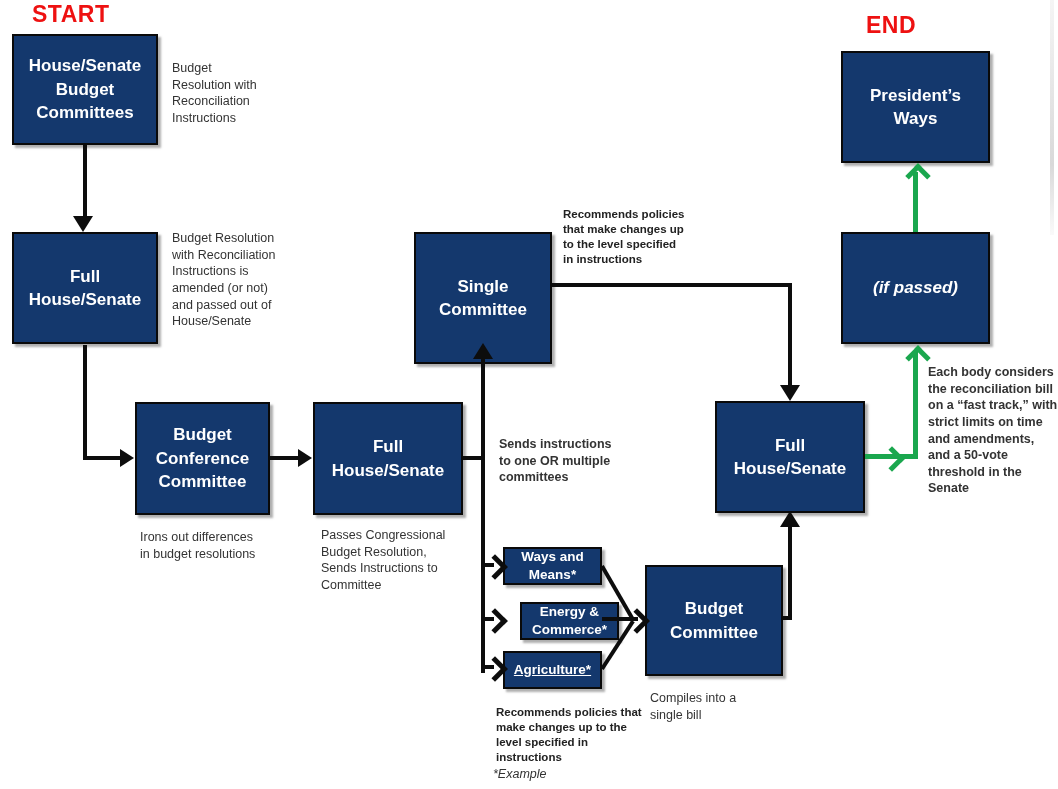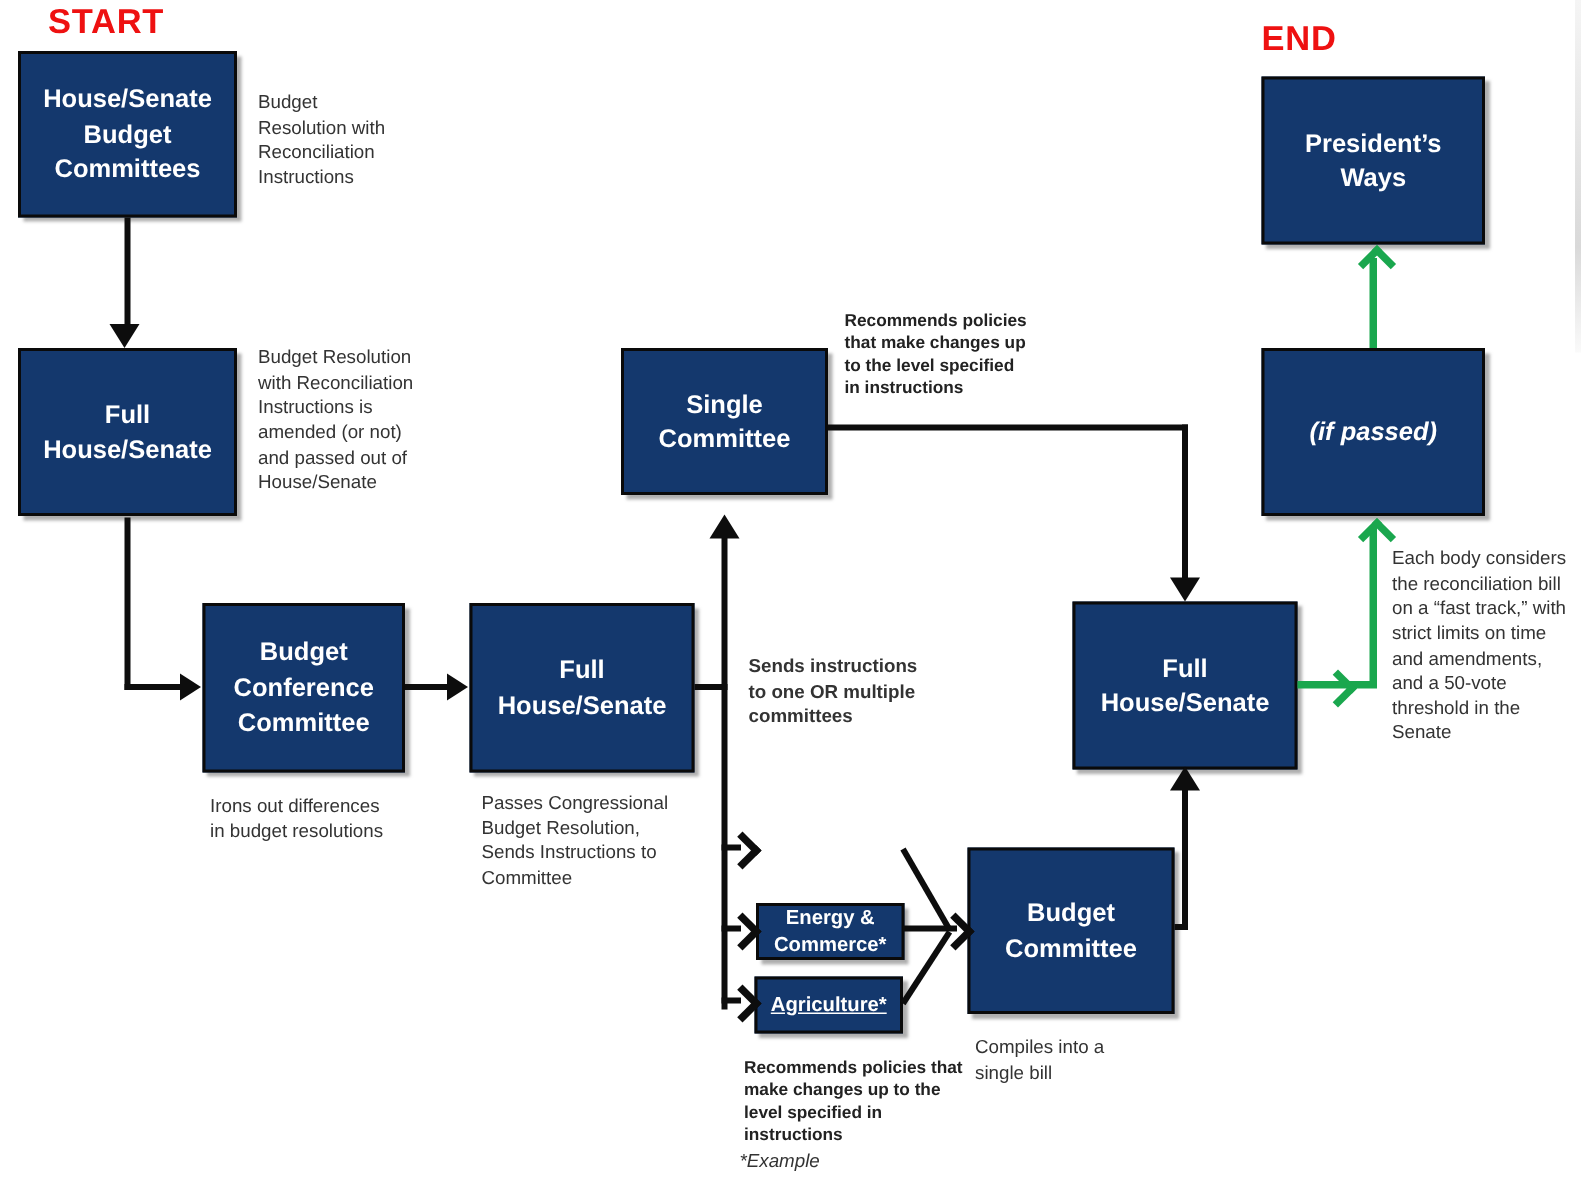--- a/index.html
+++ b/index.html
@@ -38,41 +38,43 @@
   .chev.g { border-color:var(--arrow-green); }
   .edge-shadow { position:absolute; left:1050px; top:0; width:4px; height:235px;
     background:linear-gradient(#f5f5f5, #d9d9d9 70%, #fafafa); }
 </style>
 </head>
 <body>
 
 <div class="canvas" style="--box-fill: #14386d; --box-border: #0a0a0a; --arrow-black: #0d0d0d; --arrow-green: #1aa74e; --label-red: #ee1111; --note-color: #333333;">
 
   <div class="tag" style="left:32px; top:1px;">START</div>
-  <div class="tag" style="left:841px; top:12px;">END</div>
+  <div class="tag" style="left:866px; top:12px;">END</div>
 
   <div class="box lg" style="left:12px; top:34px; width:146px; height:111px;">House/Senate
 Budget
 Committees</div>
 
   <div class="box lg" style="left:12px; top:232px; width:146px; height:112px;">Full
 House/Senate</div>
 
   <div class="box lg" style="left:135px; top:402px; width:135px; height:113px;">Budget
 Conference
 Committee</div>
 
   <div class="box lg" style="left:313px; top:402px; width:150px; height:113px;">Full
 House/Senate</div>
 
-  <div class="box lg" style="left:414px; top:232px; width:138px; height:98px;">Single
+  <div class="box lg" style="left:414px; top:232px; width:138px; height:132px;">Single
 Committee</div>
 
+  <div class="box sm" style="left:503px; top:547px; width:99px; height:38px;">Ways and
+Means*</div>
 
-  <div class="box sm" style="left:504px; top:602px; width:99px; height:38px;">Energy &amp;
+  <div class="box sm" style="left:520px; top:602px; width:99px; height:38px;">Energy &amp;
 Commerce*</div>
 
   <div class="box sm" style="left:503px; top:651px; width:99px; height:38px;text-decoration:underline;">Agriculture*</div>
 
   <div class="box lg" style="left:645px; top:565px; width:138px; height:111px;">Budget
 Committee</div>
 
   <div class="box lg" style="left:715px; top:401px; width:150px; height:112px;">Full
 House/Senate</div>
 
@@ -115,21 +117,21 @@
   <div class="note b" style="left:496px; top:705px;">Recommends policies that
 make changes up to the
 level specified in
 instructions</div>
 
   <div class="note" style="left:493px; top:766px;font-style:italic;">*Example</div>
 
   <div class="note" style="left:650px; top:690px;">Compiles into a
 single bill</div>
 
-  <div class="note" style="left:928px; top:364px;">Each body considers
+  <div class="note" style="left:928px; top:364px;font-weight:bold;">Each body considers
 the reconciliation bill
 on a “fast track,” with
 strict limits on time
 and amendments,
 and a 50-vote
 threshold in the
 Senate</div>
 
   <div class="vline" style="left:83px; top:145px; height:74px;"></div>
   <div class="arr down" style="left:73px; top:216px;"></div>

